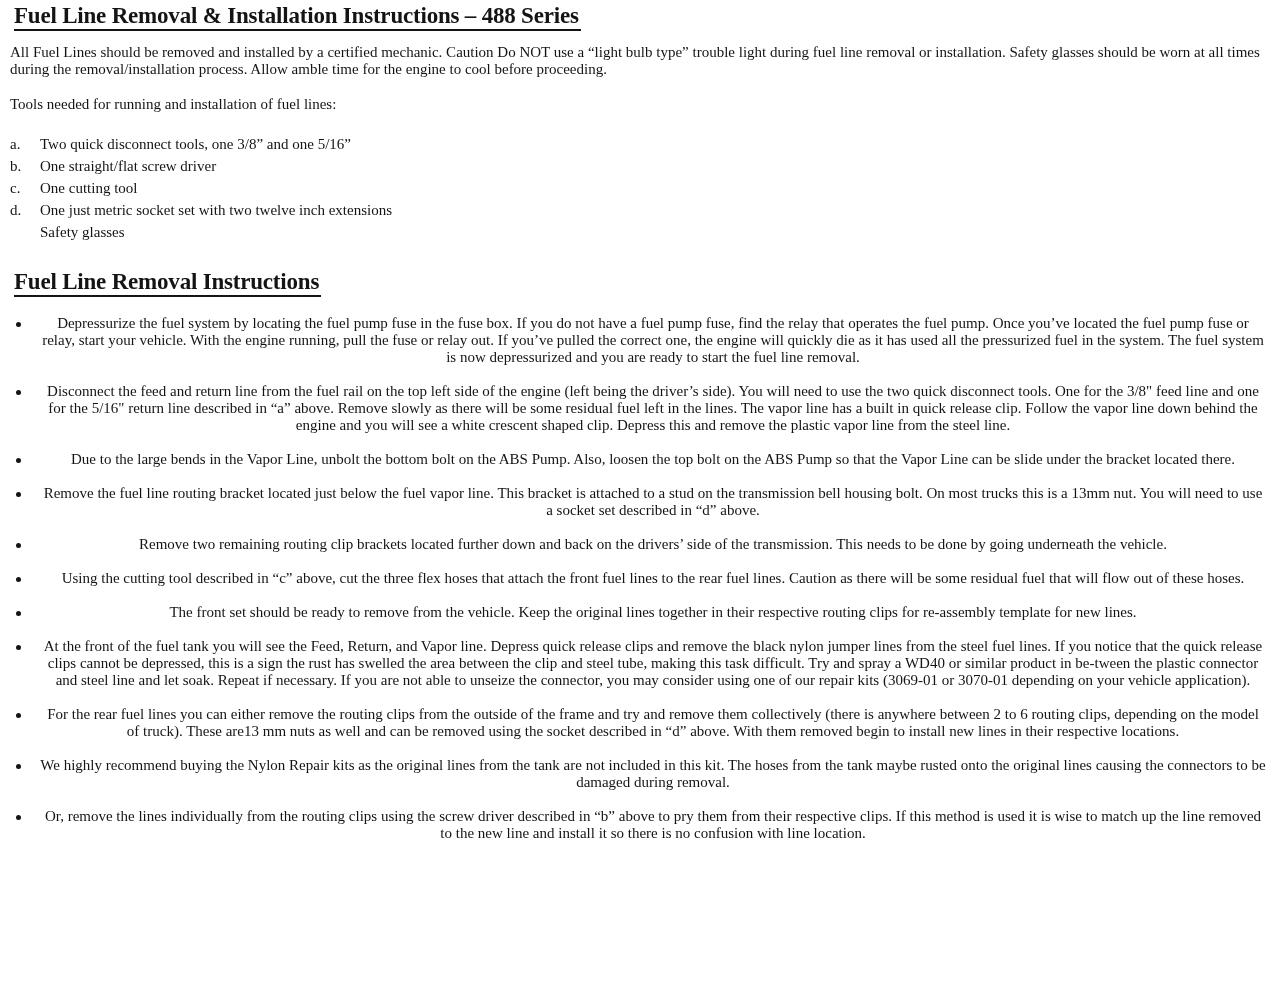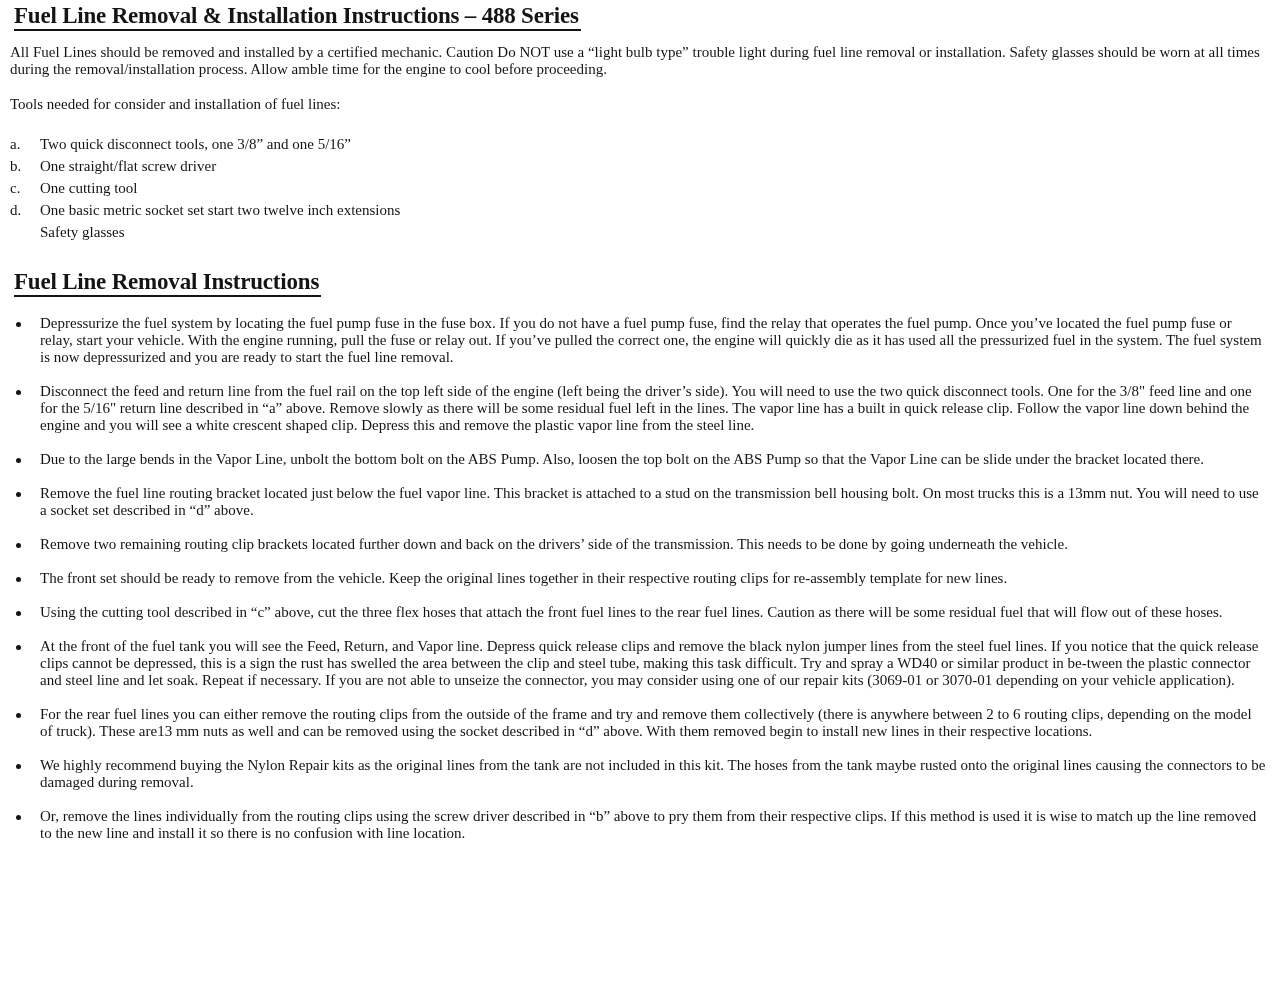--- a/index.html
+++ b/index.html
@@ -73,49 +73,50 @@
     position: absolute;
     left: 6px;
     top: 7px;
     width: 5px;
     height: 5px;
     background: #141414;
     border-radius: 50%;
   }
   .step-text {
     flex: 1 1 auto;
+    text-align: center;
   }
 </style>
 </head>
 <body>
 
 <div class="page">
 
   <h1 class="doc-title"><span class="u">Fuel Line Removal &amp; Installation Instructions – 488 Series</span></h1>
 
   <p class="body-text intro">All Fuel Lines should be removed and installed by a certified mechanic. Caution Do NOT use a “light bulb type” trouble light during fuel line removal or installation. Safety glasses should be worn at all times during the removal/installation process. Allow amble time for the engine to cool before proceeding.</p>
 
-  <p class="body-text tools-heading">Tools needed for consider and installation of fuel lines:</p>
+  <p class="body-text tools-heading">Tools needed for running and installation of fuel lines:</p>
 
   <div class="tools-list">
     <div class="tool-row">
       <span class="tool-marker">a.</span>
       <span class="tool-text">Two quick disconnect tools, one 3/8” and one 5/16”</span>
     </div>
     <div class="tool-row">
       <span class="tool-marker">b.</span>
       <span class="tool-text">One straight/flat screw driver</span>
     </div>
     <div class="tool-row">
       <span class="tool-marker">c.</span>
       <span class="tool-text">One cutting tool</span>
     </div>
     <div class="tool-row">
       <span class="tool-marker">d.</span>
-      <span class="tool-text">One basic metric socket set start two twelve inch extensions</span>
+      <span class="tool-text">One just metric socket set with two twelve inch extensions</span>
     </div>
     <div class="tool-row">
       <span class="tool-marker"></span>
       <span class="tool-text">Safety glasses</span>
     </div>
   </div>
 
   <h2 class="section-title"><span class="u">Fuel Line Removal Instructions</span></h2>
 
   <div class="steps body-text">
@@ -146,27 +147,27 @@
     <div class="step">
       <span class="step-bullet">
           <span class="dot"></span>
         </span>
       <div class="step-text">Remove two remaining routing clip brackets located further down and back on the drivers’ side of the transmission. This needs to be done by going underneath the vehicle.</div>
     </div>
     <div class="step">
       <span class="step-bullet">
           <span class="dot"></span>
         </span>
-      <div class="step-text">The front set should be ready to remove from the vehicle. Keep the original lines together in their respective routing clips for re-assembly template for new lines.</div>
+      <div class="step-text">Using the cutting tool described in “c” above, cut the three flex hoses that attach the front fuel lines to the rear fuel lines. Caution as there will be some residual fuel that will flow out of these hoses.</div>
     </div>
     <div class="step">
       <span class="step-bullet">
           <span class="dot"></span>
         </span>
-      <div class="step-text">Using the cutting tool described in “c” above, cut the three flex hoses that attach the front fuel lines to the rear fuel lines. Caution as there will be some residual fuel that will flow out of these hoses.</div>
+      <div class="step-text">The front set should be ready to remove from the vehicle. Keep the original lines together in their respective routing clips for re-assembly template for new lines.</div>
     </div>
     <div class="step">
       <span class="step-bullet">
           <span class="dot"></span>
         </span>
       <div class="step-text">At the front of the fuel tank you will see the Feed, Return, and Vapor line. Depress quick release clips and remove the black nylon jumper lines from the steel fuel lines. If you notice that the quick release clips cannot be depressed, this is a sign the rust has swelled the area between the clip and steel tube, making this task difficult. Try and spray a WD40 or similar product in be-tween the plastic connector and steel line and let soak. Repeat if necessary. If you are not able to unseize the connector, you may consider using one of our repair kits (3069-01 or 3070-01 depending on your vehicle application).</div>
     </div>
     <div class="step">
       <span class="step-bullet">
           <span class="dot"></span>

